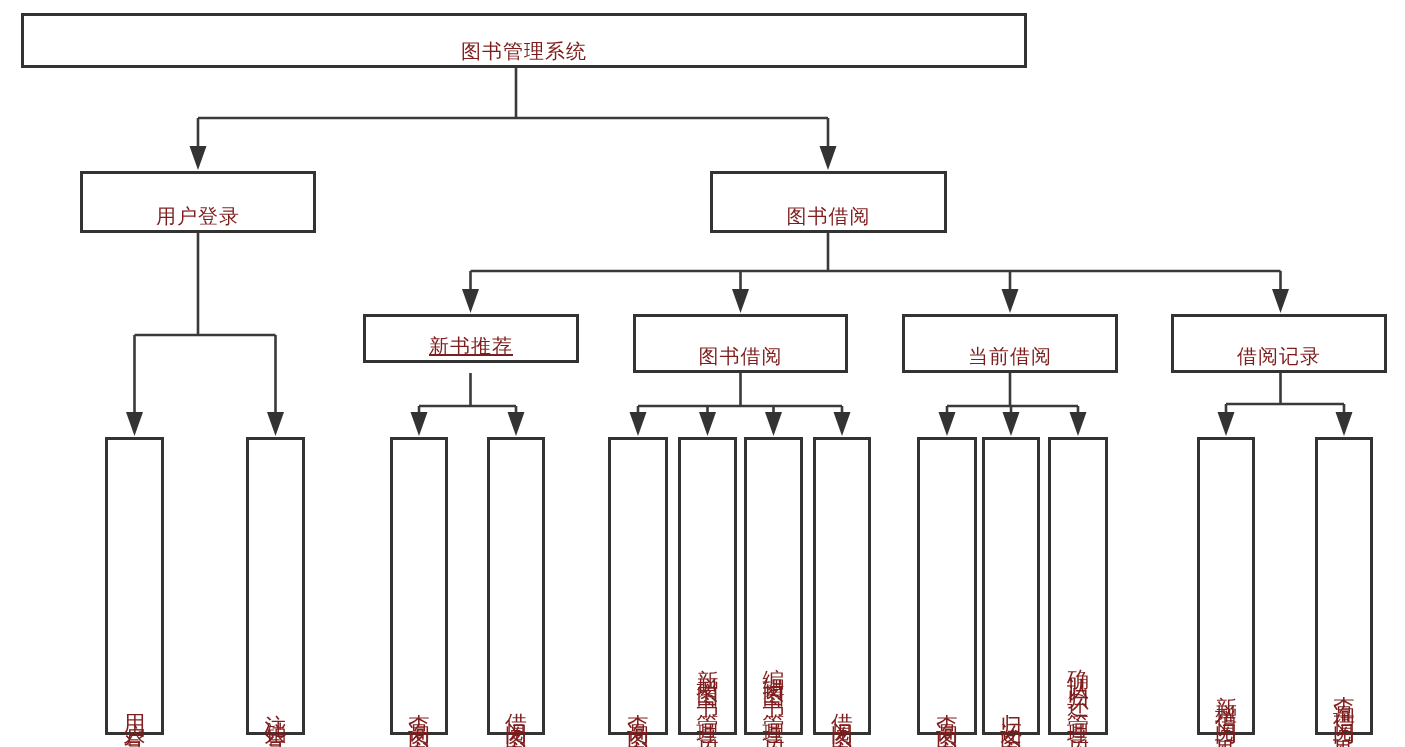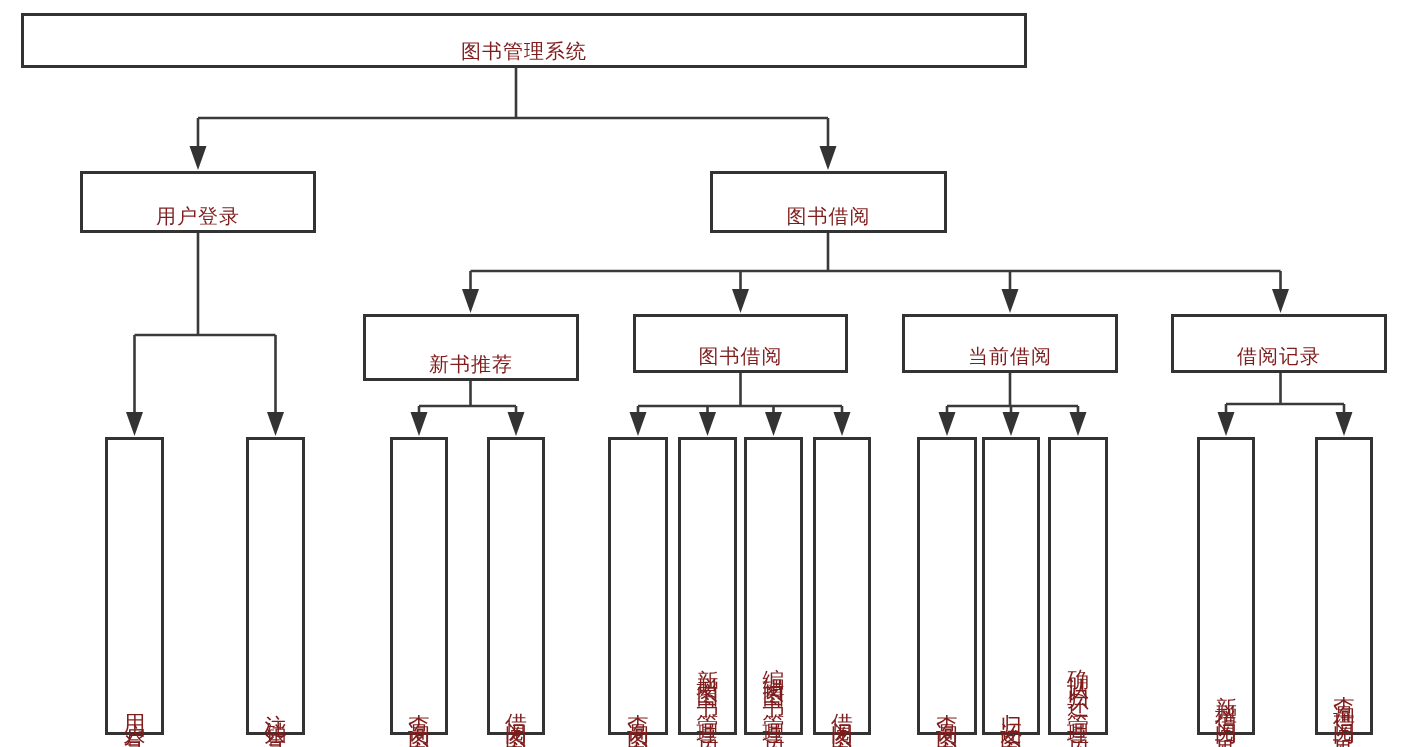--- a/index.html
+++ b/index.html
@@ -84,21 +84,21 @@
     <span class="hlabel">图书管理系统</span>
   </div>
 
   <div class="box" style="left:80px;top:171px;width:236px;height:62px;">
     <span class="hlabel">用户登录</span>
   </div>
   <div class="box" style="left:710px;top:171px;width:237px;height:62px;">
     <span class="hlabel">图书借阅</span>
   </div>
 
-  <div class="box" style="left:363px;top:314px;width:216px;height:67px;">
+  <div class="box" style="left:363px;top:314px;width:216px;height:49px;text-decoration:underline;">
     <span class="hlabel">新书推荐</span>
   </div>
   <div class="box" style="left:633px;top:314px;width:215px;height:59px;">
     <span class="hlabel">图书借阅</span>
   </div>
   <div class="box" style="left:902px;top:314px;width:216px;height:59px;">
     <span class="hlabel">当前借阅</span>
   </div>
   <div class="box" style="left:1171px;top:314px;width:216px;height:59px;">
     <span class="hlabel">借阅记录</span>

